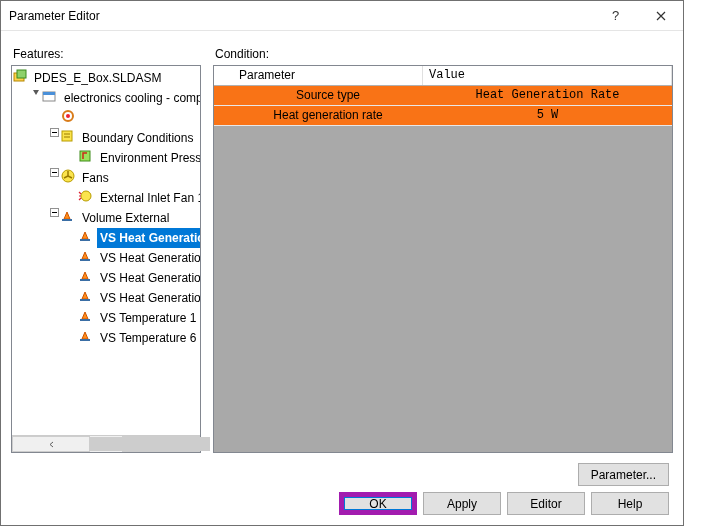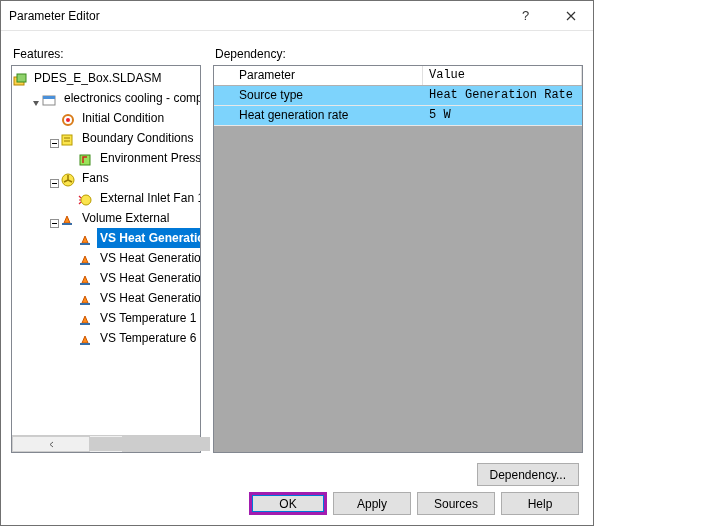--- a/index.html
+++ b/index.html
@@ -1,53 +1,53 @@
 <!DOCTYPE html>
 <html><head>
 <meta charset="utf-8">
 <style>
   * { box-sizing: border-box; }
   html, body { margin:0; padding:0; font-family: "Segoe UI", Tahoma, Arial, sans-serif; font-size:12px; color:#000; background:#fff; }
-  .window { width:594px; height:526px; border:1px solid #707070; position:relative; display:flex; flex-direction:column; }
+  .window { width:684px; height:526px; border:1px solid #707070; position:relative; display:flex; flex-direction:column; }
   .titlebar { height:30px; display:flex; align-items:center; justify-content:space-between; border-bottom:1px solid #e5e5e5; }
   .titlebar .title { padding-left:8px; font-size:12px; }
   .titlebar .controls { display:flex; height:100%; }
   .titlebar .ctrl { width:45px; display:flex; align-items:center; justify-content:center; font-size:13px; font-family:Arial; color:#333; }
   .body { flex:1; display:flex; flex-direction:column; padding:8px 10px 10px 10px; }
   .main { flex:1; display:flex; gap:12px; min-height:0; }
   .col { display:flex; flex-direction:column; min-height:0; }
   .col.left { width:190px; }
   .col.right { flex:1; }
   .label { margin:8px 0 4px 2px; color:#000; }
   .panel { flex:1; border:1px solid #828790; background:#fff; min-height:0; display:flex; flex-direction:column; }
   .tree-wrap { flex:1; overflow:hidden; position:relative; }
   .tree { padding:2px 0; white-space:nowrap; }
-  .row { display:flex; align-items:flex-end; height:20px; line-height:20px; }
+  .row { display:flex; align-items:flex-start; height:20px; line-height:20px; }
   .indent { display:inline-block; width:18px; height:20px; position:relative; flex-shrink:0; }
   .tw { width:12px; text-align:center; display:inline-block; flex-shrink:0; }
   .tw svg { display:block; margin:auto; }
   .ic { width:16px; height:16px; display:inline-flex; align-items:center; justify-content:center; margin-right:3px; flex-shrink:0; }
   .txt { padding:0 3px; }
   .row.sel .txt { background:#0078d7; color:#fff; }
   .row.sel .txt.bold { font-weight:bold; }
   .scroll-x { height:17px; border-top:1px solid #ccc; background:#f0f0f0; display:flex; align-items:center; }
   .scroll-x .btn { width:17px; height:16px; background:#f0f0f0; border:1px solid #cdcdcd; display:flex; align-items:center; justify-content:center; }
   .scroll-x .track { flex:1; height:16px; position:relative; }
   .scroll-x .thumb { position:absolute; top:1px; left:0; width:120px; height:14px; background:#cdcdcd; }
   .grid-wrap { flex:1; background:#a9a9a9; min-height:0; }
   .grid-head { display:flex; height:20px; border-bottom:1px solid #b0b0b0; background:#fff; }
   .grid-head .cell { padding:2px 6px; border-right:1px solid #e0e0e0; }
-  .grid-row { display:flex; height:20px; background:#7dd3fc; border-bottom:1px solid #e8e8e8; }
+  .grid-row { display:flex; height:20px; background:#f97316; border-bottom:1px solid #e8e8e8;text-align:center; }
   .grid-row .cell { padding:2px 6px; }
   .cell.c1 { width:190px;margin-left:19px; }
   .cell.c2 { flex:1;font-family:Liberation Mono, monospace; }
   .footer { display:flex; justify-content:flex-end; gap:6px; padding:10px 4px 0 0; flex-wrap:wrap; }
   .footer .line { width:100%; display:flex; justify-content:flex-end; gap:6px; }
   .btn { height:23px; min-width:78px; padding:0 12px; background:#e1e1e1; border:1px solid #adadad; font-family:inherit; font-size:12px; cursor:pointer; }
-  .btn.default { background:#e1e1e1; border:3px solid #a21caf; box-shadow:inset 0 0 0 1px #0078d7; }
+  .btn.default { background:#e1e1e1; border:5px solid #a21caf; box-shadow:inset 0 0 0 1px #0078d7; }
 </style>
 </head>
 <body>
 
 <div class="window">
   <div class="titlebar">
     <div class="title">Parameter Editor</div>
     <div class="controls">
       <div class="ctrl">?</div>
       <div class="ctrl close">
@@ -95,21 +95,20 @@
               <div class="row">
                 <span class="indent"></span>
                   <span class="indent"></span>
                   <span class="tw"></span>
                 <span class="ic">
                     <svg width="16" height="16">
                       <circle cx="8" cy="8" r="5" fill="none" stroke="#d97c1a" stroke-width="2"></circle>
                       <circle cx="8" cy="8" r="2" fill="#e23"></circle>
                     </svg>
                   </span>
-                <span class="txt">Initial Condition</span>
               </div>
 
               <div class="row">
                 <span class="indent"></span>
                   <span class="indent"></span>
                 <span class="tw">
                     <svg width="9" height="9">
                       <rect x="0.5" y="0.5" width="8" height="8" fill="#fff" stroke="#919191"></rect>
                       <path d="M2 4.5 H7" stroke="#000"></path>
                     </svg>
@@ -281,21 +280,21 @@
             <div class="btn">
                 <svg width="7" height="7">
                   <path d="M2 1 L5 3.5 L2 6" fill="none" stroke="#606060"></path>
                 </svg>
               </div>
           </div>
         </div>
       </div>
 
       <div class="col right">
-        <div class="label">Dependency:</div>
+        <div class="label">Condition:</div>
         <div class="panel">
           <div class="grid-wrap">
             <div class="grid-head">
               <div class="cell c1">Parameter</div>
               <div class="cell c2">Value</div>
             </div>
             <div class="grid-row">
               <div class="cell c1">Source type</div>
               <div class="cell c2">Heat Generation Rate</div>
             </div>
@@ -303,23 +302,23 @@
               <div class="cell c1">Heat generation rate</div>
               <div class="cell c2">5 W</div>
             </div>
           </div>
         </div>
       </div>
     </div>
 
     <div class="footer">
       <div class="line">
-        <button class="btn">Dependency...</button>
+        <button class="btn">Parameter...</button>
       </div>
       <div class="line">
         <button class="btn default">OK</button>
         <button class="btn">Apply</button>
-        <button class="btn">Sources</button>
+        <button class="btn">Editor</button>
         <button class="btn">Help</button>
       </div>
     </div>
   </div>
 </div>
 
 </body></html>

